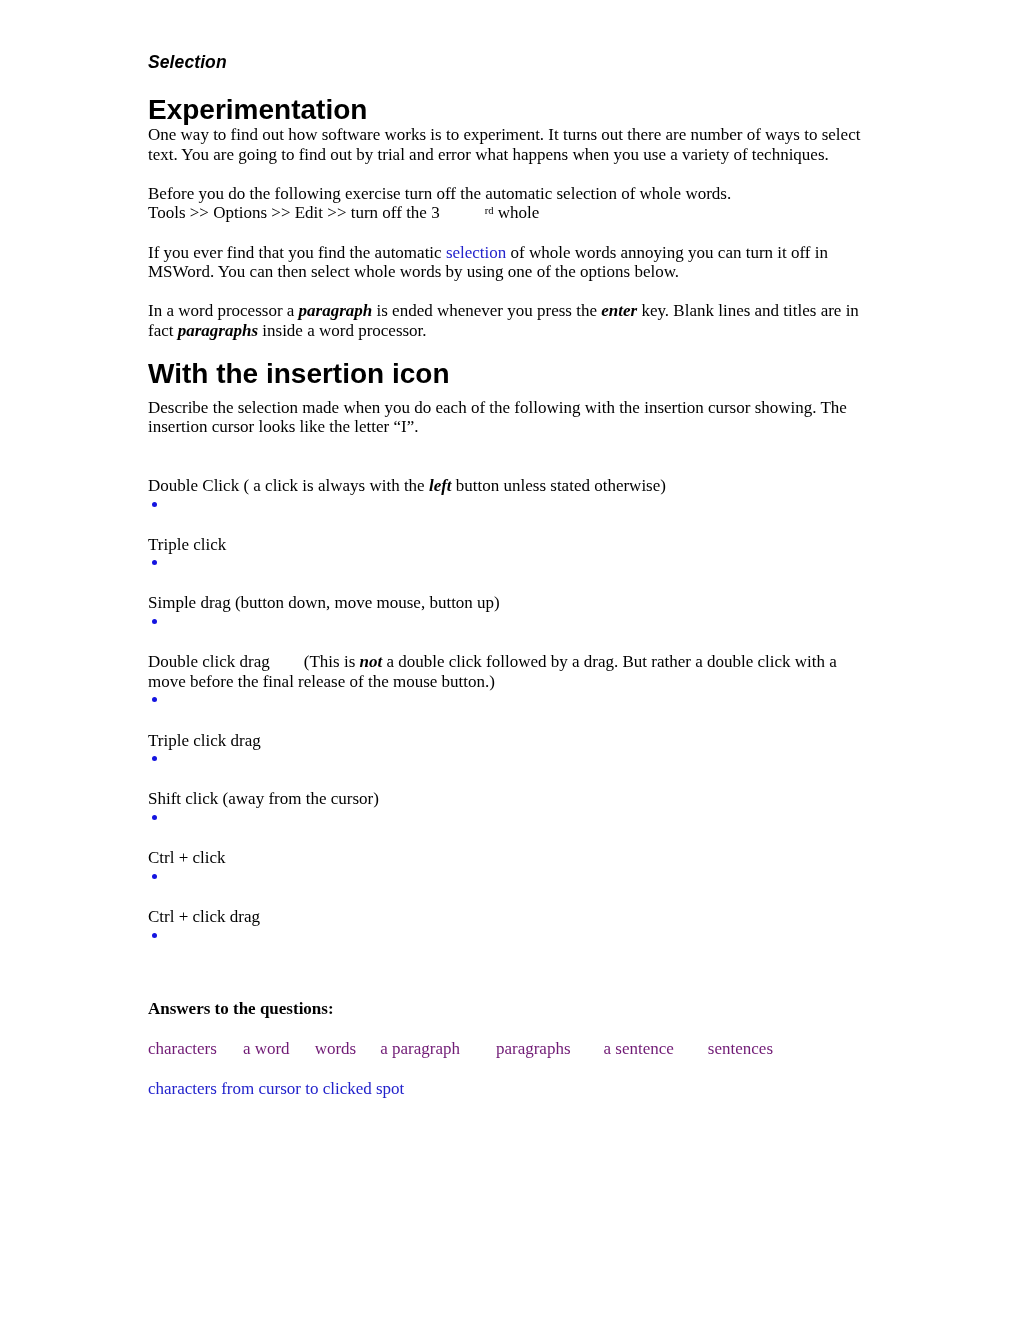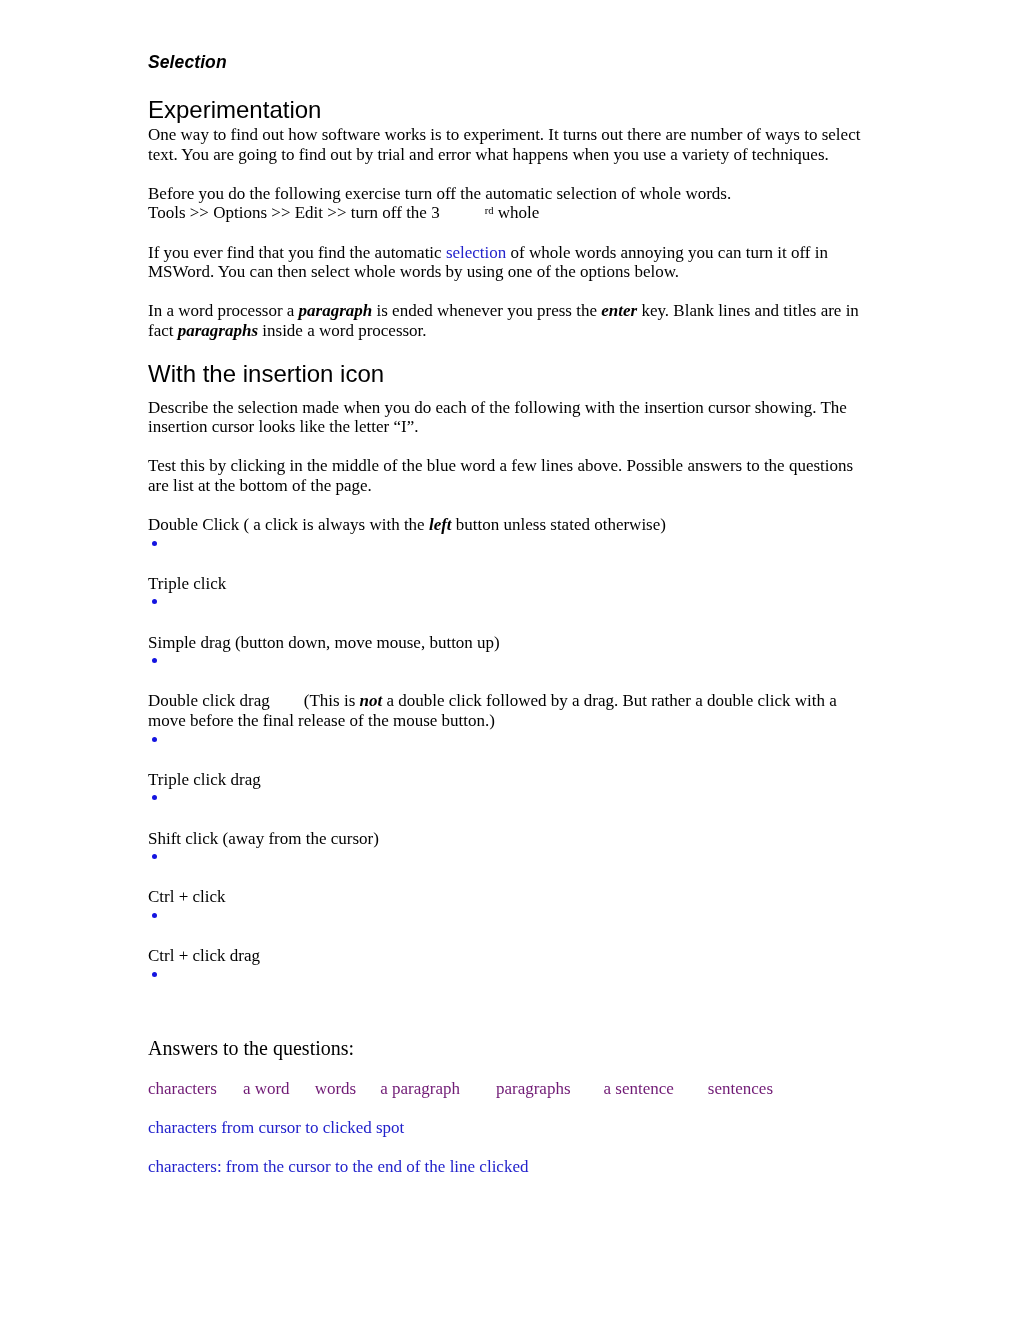--- a/index.html
+++ b/index.html
@@ -30,30 +30,30 @@
     font-family: "Liberation Sans", "DejaVu Sans", sans-serif;
     font-weight: bold;
     font-style: italic;
     font-size: 17.5px;
     line-height: 20px;
     margin: 0 0 26px 0;
     letter-spacing: 0.1px;
   }
   .h-section {
     font-family: "Liberation Sans", "DejaVu Sans", sans-serif;
-    font-weight: normal;
+    font-weight: bold;
     font-style: normal;
-    font-size: 24px;
+    font-size: 28px;
     line-height: 23px;
     margin: 0 0 4px 0;
   }
   .h-answers {
     font-family: "Liberation Serif", "DejaVu Serif", serif;
-    font-weight: normal;
-    font-size: 20px;
+    font-weight: bold;
+    font-size: 17px;
     line-height: 22px;
     margin: 0;
   }
 
   
   p.body {
     font-size: 17px;
     line-height: 19.6px;
     margin: 0;
   }
@@ -153,21 +153,20 @@
     <div class="gap-head"></div>
 
     <div class="h-section">With the insertion icon</div>
 
     <div class="gap-s"></div>
 
     <p class="body">Describe the selection made when you do each of the following with the insertion cursor showing. The insertion cursor looks like the letter “I”.</p>
 
     <div class="gap"></div>
 
-    <p class="body">Test this by clicking in the middle of the blue word a few lines above. Possible answers to the questions are list at the bottom of the page.</p>
 
     <div class="gap"></div>
 
     <p class="body"><span>Double Click (  a click is always with the </span><b class="bi">left</b><span> button unless stated otherwise)</span></p>
     <div class="bullet-line"><span class="bullet-dot"></span><span></span></div>
 
     <div class="gap"></div>
 
     <p class="body">Triple click</p>
     <div class="bullet-line"><span class="bullet-dot"></span><span></span></div>
@@ -210,16 +209,15 @@
     <div class="gap"></div>
 
     <div class="answers-row"><span class="word">characters</span><span class="ans-tab-1"></span><span class="word">a word</span><span class="ans-tab-2"></span><span class="word">words</span><span class="ans-tab-3"></span><span class="word">a paragraph</span><span class="ans-tab-4"></span><span class="word">paragraphs</span><span class="ans-tab-5"></span><span class="word">a sentence</span><span class="ans-tab-6"></span><span class="word">sentences</span></div>
 
     <div class="gap"></div>
 
     <p class="answer-line">characters from cursor to clicked spot</p>
 
     <div class="gap"></div>
 
-    <p class="answer-line">characters: from the cursor to the end of the line clicked</p>
 
   </div>
 </div>
 
 </body></html>

